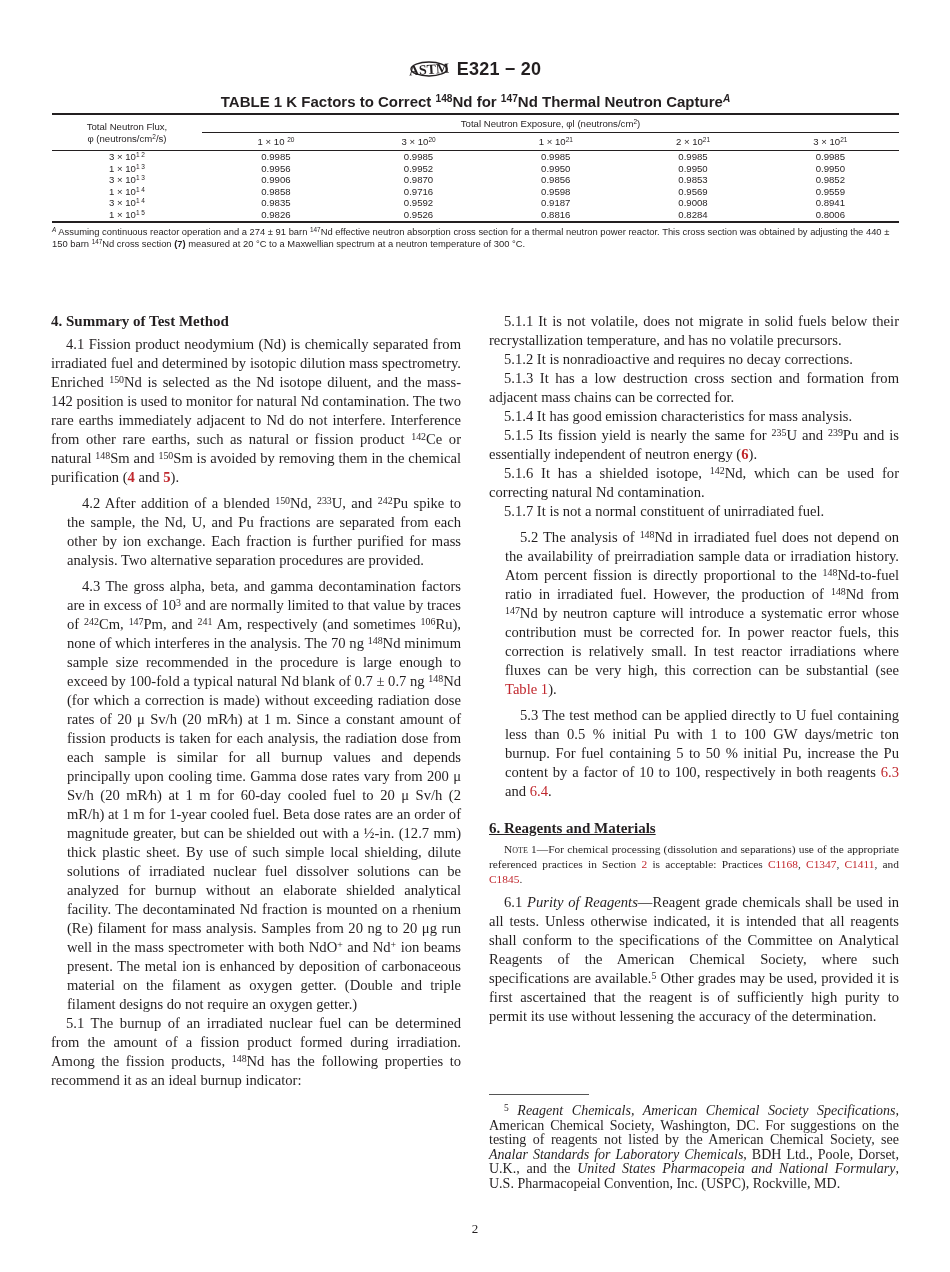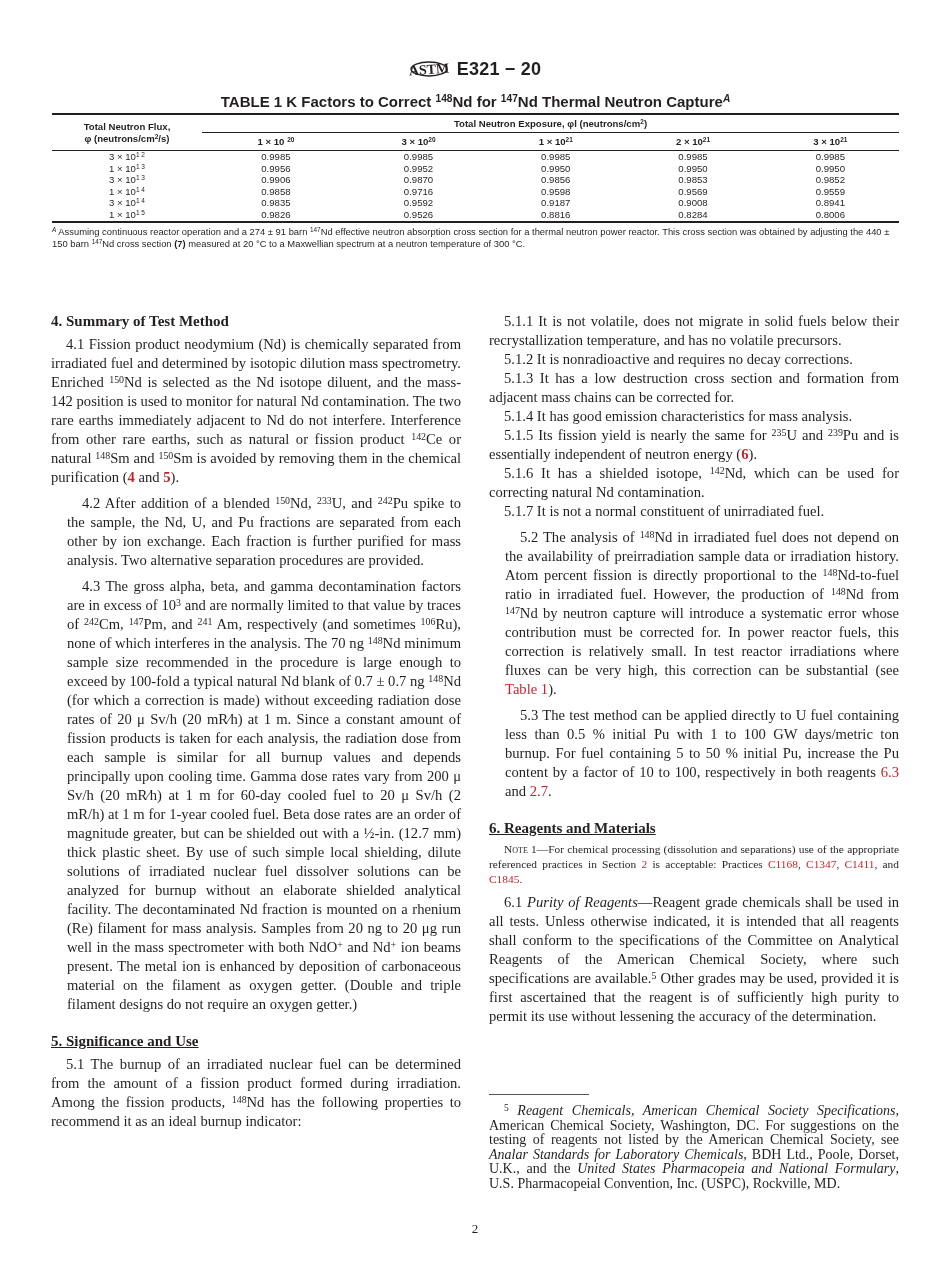--- a/index.html
+++ b/index.html
@@ -8,21 +8,21 @@
 
   
   .header { position: absolute; top: 52px; left: 0; width: 950px; height: 34px; display: flex; justify-content: center; align-items: center; gap: 8px; }
   .logo { width: 40px; height: 30px; }
   .doc-id { font-family: "Liberation Sans", sans-serif; font-weight: bold; font-size: 18px; letter-spacing: 0.2px; }
 
   
   .table-wrap { position: absolute; left: 52px; top: 93px; width: 847px; font-family: "Liberation Sans", sans-serif; }
   .table-title { text-align: center; font-weight: bold; font-size: 15px; margin-bottom: 3px; }
   table.kf { width: 100%; border-collapse: collapse; font-size: 9.6px; }
-  table.kf th { font-weight: bold; text-align: center; padding: 0; line-height: 12px; }
+  table.kf th { font-weight: normal; text-align: center; padding: 0; line-height: 12px; }
   table.kf td { text-align: center; padding: 0; line-height: 11.6px; }
   .top-rule { border-top: 2px solid #231f20; }
   .mid-rule td, .mid-rule th { border-bottom: 1px solid #231f20; }
   .sub-rule { border-bottom: 1px solid #231f20; }
   .bottom-rule td { border-bottom: 2px solid #231f20; padding-bottom: 2px; }
   .first-body td { padding-top: 3px; }
   sup { font-size: 68%; line-height: 0; position: relative; vertical-align: baseline; top: -0.45em; }
   .table-foot { font-family: "Liberation Sans", sans-serif; font-size: 9.4px; line-height: 12.5px; margin-top: 3px; }
 
   
@@ -124,34 +124,33 @@
         </tbody>
     </table>
     <div class="table-foot"><sup><i>A</i></sup> Assuming continuous reactor operation and a 274 ± 91 barn <sup>147</sup>Nd effective neutron absorption cross section for a thermal neutron power reactor. This cross section was obtained by adjusting the 440 ± 150 barn <sup>147</sup>Nd cross section <b>(7)</b> measured at 20 °C to a Maxwellian spectrum at a neutron temperature of 300 °C.</div>
   </div>
 
   <div class="col col-left">
     <h2 class="h-sec">4.  Summary of Test Method</h2>
     <p class="p">4.1 Fission product neodymium (Nd) is chemically separated from irradiated fuel and determined by isotopic dilution mass spectrometry. Enriched <sup>150</sup>Nd is selected as the Nd isotope diluent, and the mass-142 position is used to monitor for natural Nd contamination. The two rare earths immediately adjacent to Nd do not interfere. Interference from other rare earths, such as natural or fission product <sup>142</sup>Ce or natural <sup>148</sup>Sm and <sup>150</sup>Sm is avoided by removing them in the chemical purification (<a class="ref bold">4</a> and <a class="ref bold">5</a>).</p>
     <p class="p gap">4.2  After addition of a blended <sup>150</sup>Nd, <sup>233</sup>U, and <sup>242</sup>Pu spike to the sample, the Nd, U, and Pu fractions are separated from each other by ion exchange. Each fraction is further purified for mass analysis. Two alternative separation procedures are provided.</p>
     <p class="p gap">4.3 The gross alpha, beta, and gamma decontamination factors are in excess of 10<sup>3</sup> and are normally limited to that value by traces of <sup>242</sup>Cm, <sup>147</sup>Pm, and <sup>241</sup> Am, respectively (and sometimes <sup>106</sup>Ru), none of which interferes in the analysis. The 70 ng <sup>148</sup>Nd minimum sample size recommended in the procedure is large enough to exceed by 100-fold a typical natural Nd blank of 0.7 ± 0.7 ng <sup>148</sup>Nd (for which a correction is made) without exceeding radiation dose rates of 20 μ Sv/h (20 mR⁄h) at 1 m. Since a constant amount of fission products is taken for each analysis, the radiation dose from each sample is similar for all burnup values and depends principally upon cooling time. Gamma dose rates vary from 200 μ Sv/h (20 mR⁄h) at 1 m for 60-day cooled fuel to 20 μ Sv/h (2 mR/h) at 1 m for 1-year cooled fuel. Beta dose rates are an order of magnitude greater, but can be shielded out with a ½-in. (12.7 mm) thick plastic sheet. By use of such simple local shielding, dilute solutions of irradiated nuclear fuel dissolver solutions can be analyzed for burnup without an elaborate shielded analytical facility. The decontaminated Nd fraction is mounted on a rhenium (Re) filament for mass analysis. Samples from 20 ng to 20 μg run well in the mass spectrometer with both NdO<sup>+</sup> and Nd<sup>+</sup> ion beams present. The metal ion is enhanced by deposition of carbonaceous material on the filament as oxygen getter. (Double and triple filament designs do not require an oxygen getter.)</p>
-    <h2 class="h-sec gap-big">5.  Significance and Use</h2>
     <p class="p">5.1  The burnup of an irradiated nuclear fuel can be determined from the amount of a fission product formed during irradiation. Among the fission products, <sup>148</sup>Nd has the following properties to recommend it as an ideal burnup indicator:</p>
   </div>
 
   <div class="col col-right">
     <p class="p">5.1.1  It is not volatile, does not migrate in solid fuels below their recrystallization temperature, and has no volatile precursors.</p>
     <p class="p">5.1.2  It is nonradioactive and requires no decay corrections.</p>
     <p class="p">5.1.3  It has a low destruction cross section and formation from adjacent mass chains can be corrected for.</p>
     <p class="p">5.1.4  It has good emission characteristics for mass analysis.</p>
     <p class="p">5.1.5  Its fission yield is nearly the same for <sup>235</sup>U and <sup>239</sup>Pu and is essentially independent of neutron energy (<a class="ref bold">6</a>).</p>
     <p class="p">5.1.6  It has a shielded isotope, <sup>142</sup>Nd, which can be used for correcting natural Nd contamination.</p>
     <p class="p">5.1.7  It is not a normal constituent of unirradiated fuel.</p>
     <p class="p gap">5.2  The analysis of <sup>148</sup>Nd in irradiated fuel does not depend on the availability of preirradiation sample data or irradiation history. Atom percent fission is directly proportional to the <sup>148</sup>Nd-to-fuel ratio in irradiated fuel. However, the production of <sup>148</sup>Nd from <sup>147</sup>Nd by neutron capture will introduce a systematic error whose contribution must be corrected for. In power reactor fuels, this correction is relatively small. In test reactor irradiations where fluxes can be very high, this correction can be substantial (see <a class="ref">Table 1</a>).</p>
-    <p class="p gap">5.3  The test method can be applied directly to U fuel containing less than 0.5 % initial Pu with 1 to 100 GW days/metric ton burnup. For fuel containing 5 to 50 % initial Pu, increase the Pu content by a factor of 10 to 100, respectively in both reagents <a class="ref">6.3</a> and <a class="ref">2.7</a>.</p>
+    <p class="p gap">5.3  The test method can be applied directly to U fuel containing less than 0.5 % initial Pu with 1 to 100 GW days/metric ton burnup. For fuel containing 5 to 50 % initial Pu, increase the Pu content by a factor of 10 to 100, respectively in both reagents <a class="ref">6.3</a> and <a class="ref">6.4</a>.</p>
     <h2 class="h-sec gap-big">6.  Reagents and Materials</h2>
     <p class="note"><span class="sc">Note</span> 1—For chemical processing (dissolution and separations) use of the appropriate referenced practices in Section <a class="ref">2</a> is acceptable: Practices <a class="ref">C1168</a>, <a class="ref">C1347</a>, <a class="ref">C1411</a>, and <a class="ref">C1845</a>.</p>
     <p class="p">6.1 <i>Purity of Reagents</i>—Reagent grade chemicals shall be used in all tests. Unless otherwise indicated, it is intended that all reagents shall conform to the specifications of the Committee on Analytical Reagents of the American Chemical Society, where such specifications are available.<sup>5</sup> Other grades may be used, provided it is first ascertained that the reagent is of sufficiently high purity to permit its use without lessening the accuracy of the determination.</p>
   </div>
 
   <div class="fn-rule"></div>
   <div class="footnote"><sup>5</sup><i> Reagent Chemicals, American Chemical Society Specifications,</i> American Chemical Society, Washington, DC. For suggestions on the testing of reagents not listed by the American Chemical Society, see <i>Analar Standards for Laboratory Chemicals</i>, BDH Ltd., Poole, Dorset, U.K., and the <i>United States Pharmacopeia and National Formulary</i>, U.S. Pharmacopeial Convention, Inc. (USPC), Rockville, MD.</div>
 
   <div class="page-num">2</div>
 </div>

